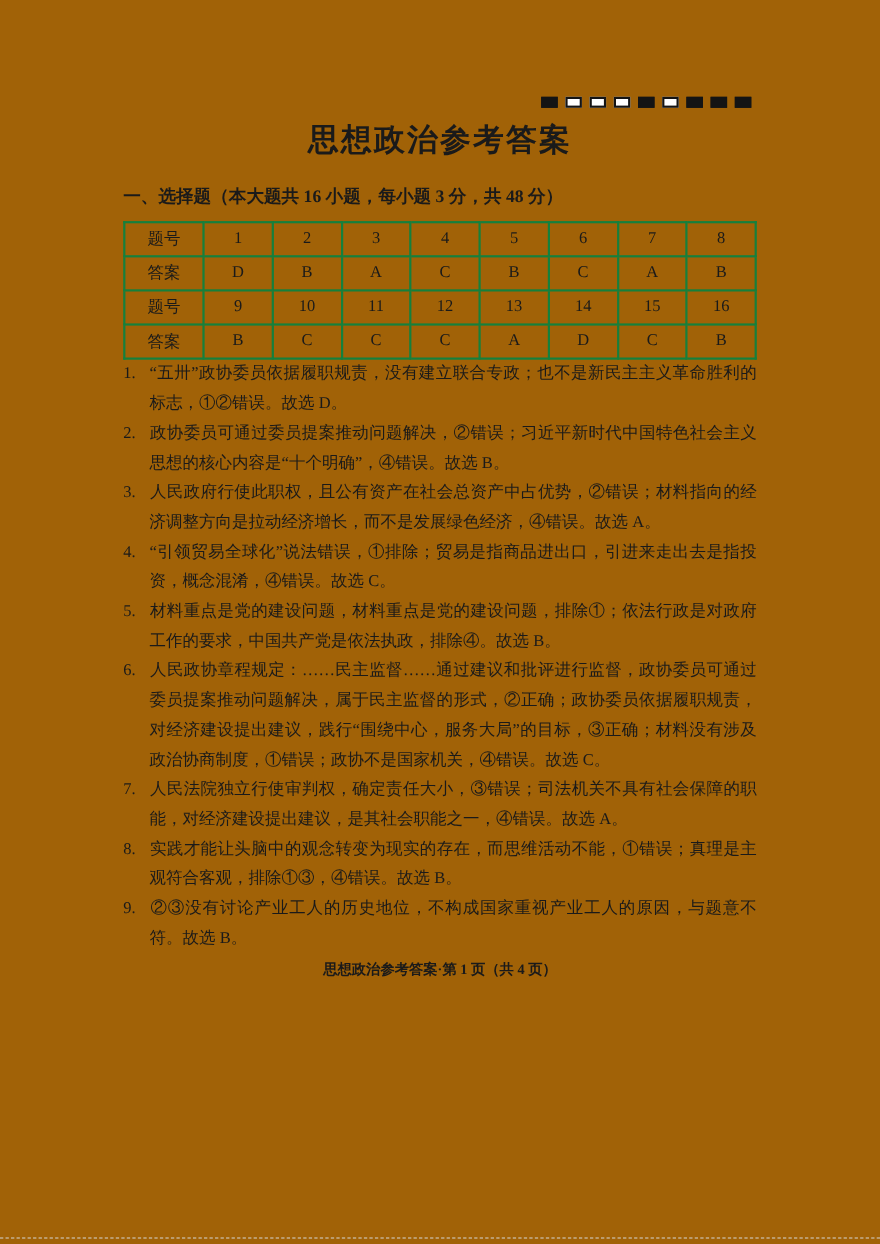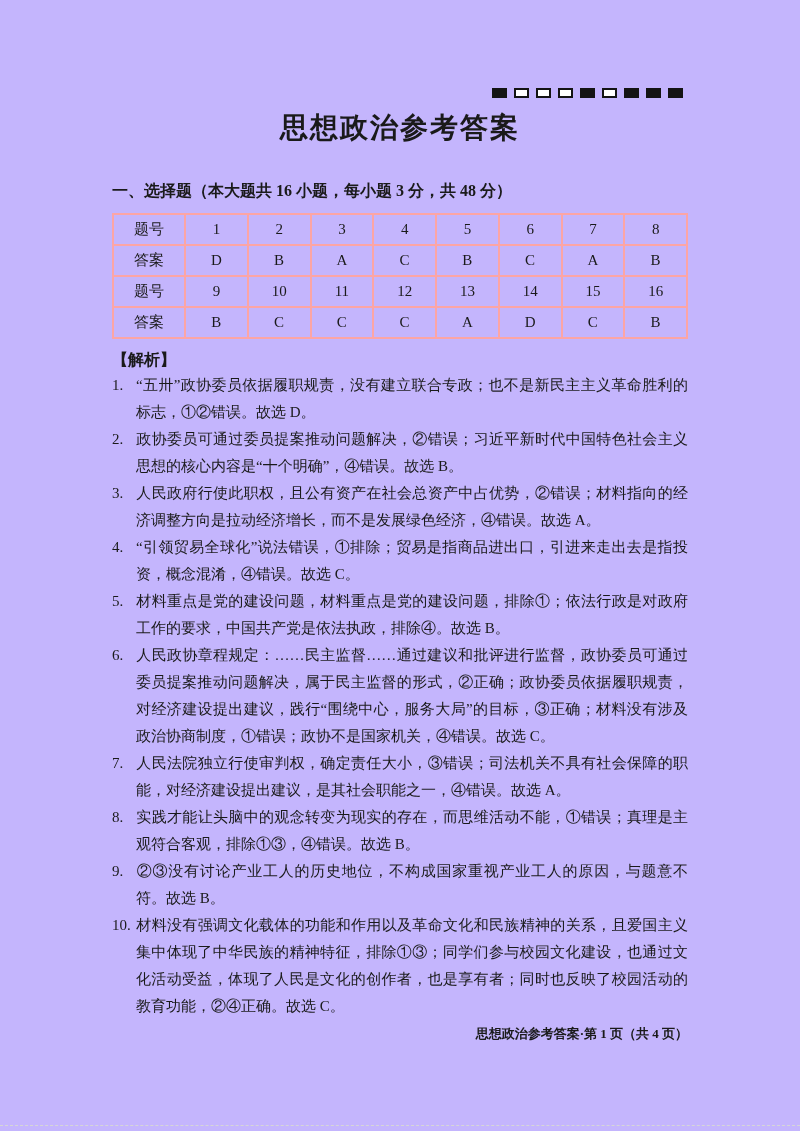--- a/index.html
+++ b/index.html
@@ -1,19 +1,19 @@
 <!DOCTYPE html>
 <html lang="zh"><head>
 <meta charset="utf-8">
 <style>
   html,body{margin:0;padding:0;background:#ffffff;}
   .page{
     position:relative;
     width:800px;height:1131px;
-    background:#c4b5fd;
+    background:#a16207;
     font-family:"Liberation Serif","DejaVu Serif",serif;
     color:#1a1a1a;
     overflow:hidden;
   }
   
   .reg-marks{
     position:absolute;top:88px;left:492px;
     display:flex;gap:7px;
   }
   .mark{
@@ -30,33 +30,33 @@
   }
   .title{
     margin:110px 0 0 0;
     text-align:center;
     font-size:28px;
     font-weight:bold;
     letter-spacing:2px;
     line-height:1.25;
   }
   .section-heading{
-    margin-top:36px;
+    margin-top:24px;
     font-size:16px;
     font-weight:bold;
     white-space:nowrap;
   }
   table.answers{
     margin-top:11px;
     width:100%;
     border-collapse:collapse;
     table-layout:fixed;
   }
   table.answers td{
-    border:2px solid #fca5a5;
+    border:2px solid #15803d;
     height:29px;
     text-align:center;
     vertical-align:middle;
     font-size:15px;
     padding:0;
   }
   table.answers td.lbl{width:70px;}
   .analysis-label{
     margin-top:9px;
     font-size:16px;
@@ -69,21 +69,21 @@
     text-align:justify;
   }
   .item{padding-left:24px;}
   .item .num{
     display:inline-block;
     width:24px;
     margin-left:-24px;
   }
   .footer{
     margin-top:5px;
-    text-align:right;
+    text-align:center;
     font-size:13px;
     font-weight:bold;
   }
   .scan-edge{
     position:absolute;
     left:0;right:0;bottom:5px;
     border-top:1px dashed #d6d6d6;
   }
 </style>
 </head>
@@ -151,33 +151,31 @@
           <td>C</td>
           <td>C</td>
           <td>A</td>
           <td>D</td>
           <td>C</td>
           <td>B</td>
         </tr>
       </tbody>
     </table>
 
-    <div class="analysis-label">【解析】</div>
 
     <div class="items">
       <div class="item"><span class="num">1.</span><span>“五卅”政协委员依据履职规责，没有建立联合专政；也不是新民主主义革命胜利的标志，①②错误。故选 D。</span></div>
       <div class="item"><span class="num">2.</span><span>政协委员可通过委员提案推动问题解决，②错误；习近平新时代中国特色社会主义思想的核心内容是“十个明确”，④错误。故选 B。</span></div>
       <div class="item"><span class="num">3.</span><span>人民政府行使此职权，且公有资产在社会总资产中占优势，②错误；材料指向的经济调整方向是拉动经济增长，而不是发展绿色经济，④错误。故选 A。</span></div>
       <div class="item"><span class="num">4.</span><span>“引领贸易全球化”说法错误，①排除；贸易是指商品进出口，引进来走出去是指投资，概念混淆，④错误。故选 C。</span></div>
       <div class="item"><span class="num">5.</span><span>材料重点是党的建设问题，材料重点是党的建设问题，排除①；依法行政是对政府工作的要求，中国共产党是依法执政，排除④。故选 B。</span></div>
       <div class="item"><span class="num">6.</span><span>人民政协章程规定：……民主监督……通过建议和批评进行监督，政协委员可通过委员提案推动问题解决，属于民主监督的形式，②正确；政协委员依据履职规责，对经济建设提出建议，践行“围绕中心，服务大局”的目标，③正确；材料没有涉及政治协商制度，①错误；政协不是国家机关，④错误。故选 C。</span></div>
       <div class="item"><span class="num">7.</span><span>人民法院独立行使审判权，确定责任大小，③错误；司法机关不具有社会保障的职能，对经济建设提出建议，是其社会职能之一，④错误。故选 A。</span></div>
       <div class="item"><span class="num">8.</span><span>实践才能让头脑中的观念转变为现实的存在，而思维活动不能，①错误；真理是主观符合客观，排除①③，④错误。故选 B。</span></div>
       <div class="item"><span class="num">9.</span><span>②③没有讨论产业工人的历史地位，不构成国家重视产业工人的原因，与题意不符。故选 B。</span></div>
-      <div class="item"><span class="num">10.</span><span>材料没有强调文化载体的功能和作用以及革命文化和民族精神的关系，且爱国主义集中体现了中华民族的精神特征，排除①③；同学们参与校园文化建设，也通过文化活动受益，体现了人民是文化的创作者，也是享有者；同时也反映了校园活动的教育功能，②④正确。故选 C。</span></div>
     </div>
 
     <div class="footer">思想政治参考答案·第 1 页（共 4 页）</div>
 
   </div>
 
   <div class="scan-edge"></div>
 </div>
 
 </body></html>

